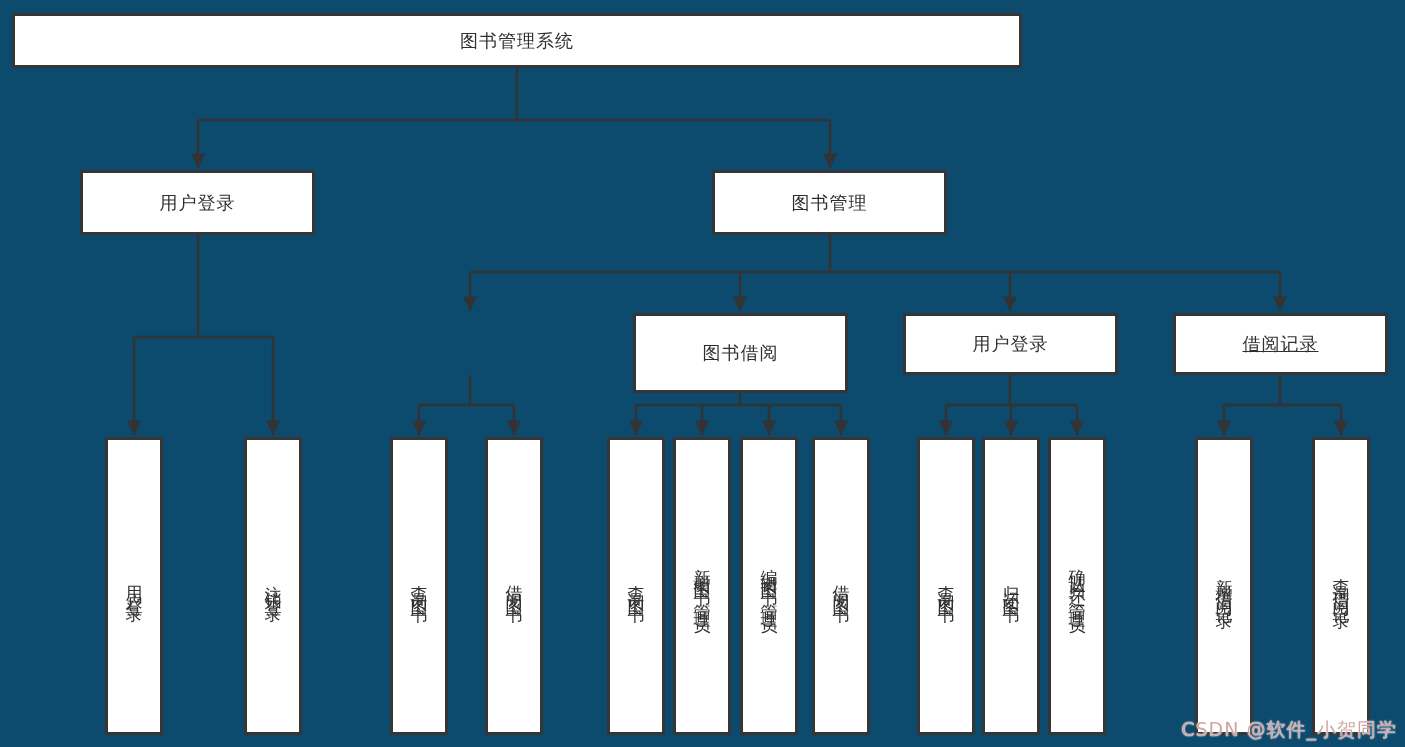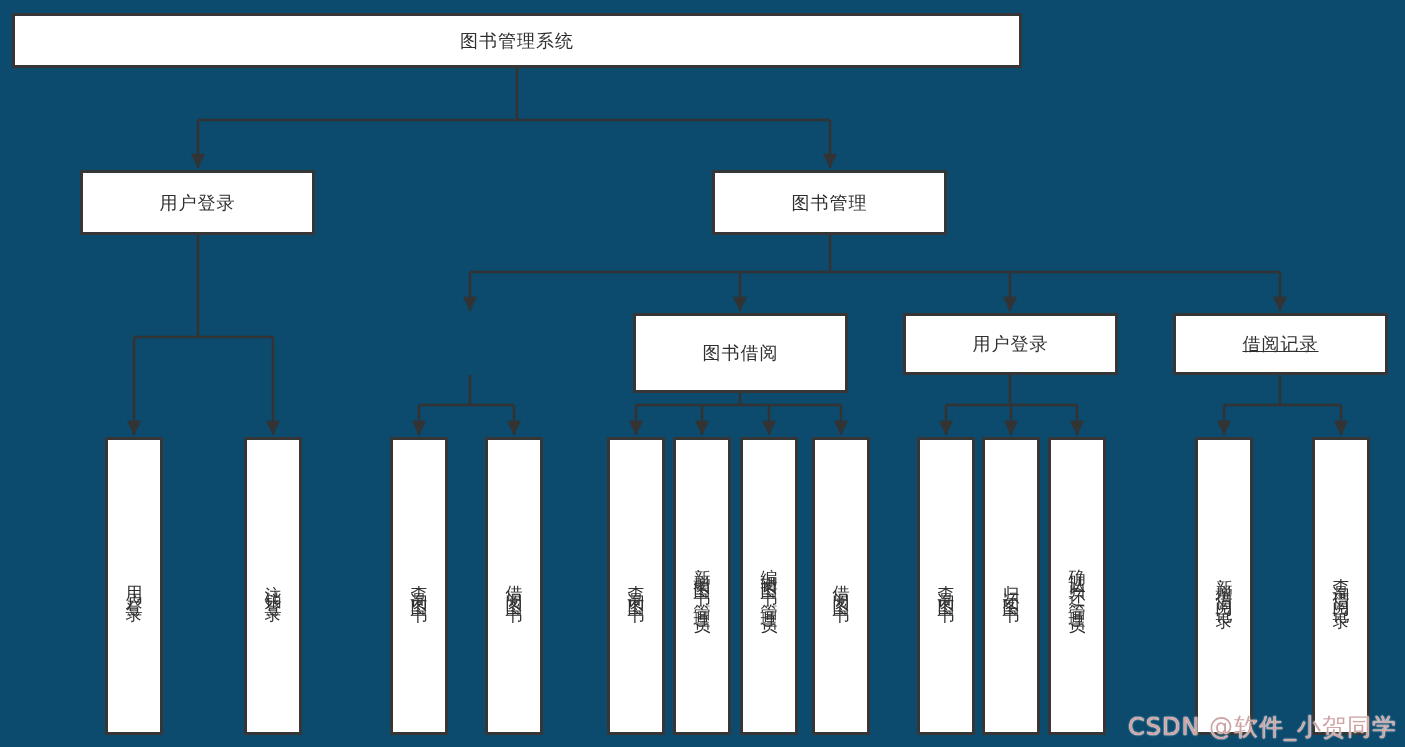--- a/index.html
+++ b/index.html
@@ -52,21 +52,21 @@
     writing-mode: vertical-lr;
     text-orientation: upright;
     font-size: 17px;
     letter-spacing: 7px;
     line-height: 1;
   }
   .watermark {
     position: absolute;
     right: 8px;
     bottom: 4px;
-    font-size: 24px;
+    font-size: 19px;
     color: #cfa4a4;
     text-shadow: 0 0 2px #ffffff, 0 0 1px #ffffff;
     letter-spacing: 1px;
     white-space: nowrap;
     z-index: 3;
   }
 </style>
 </head>
 <body>
 

